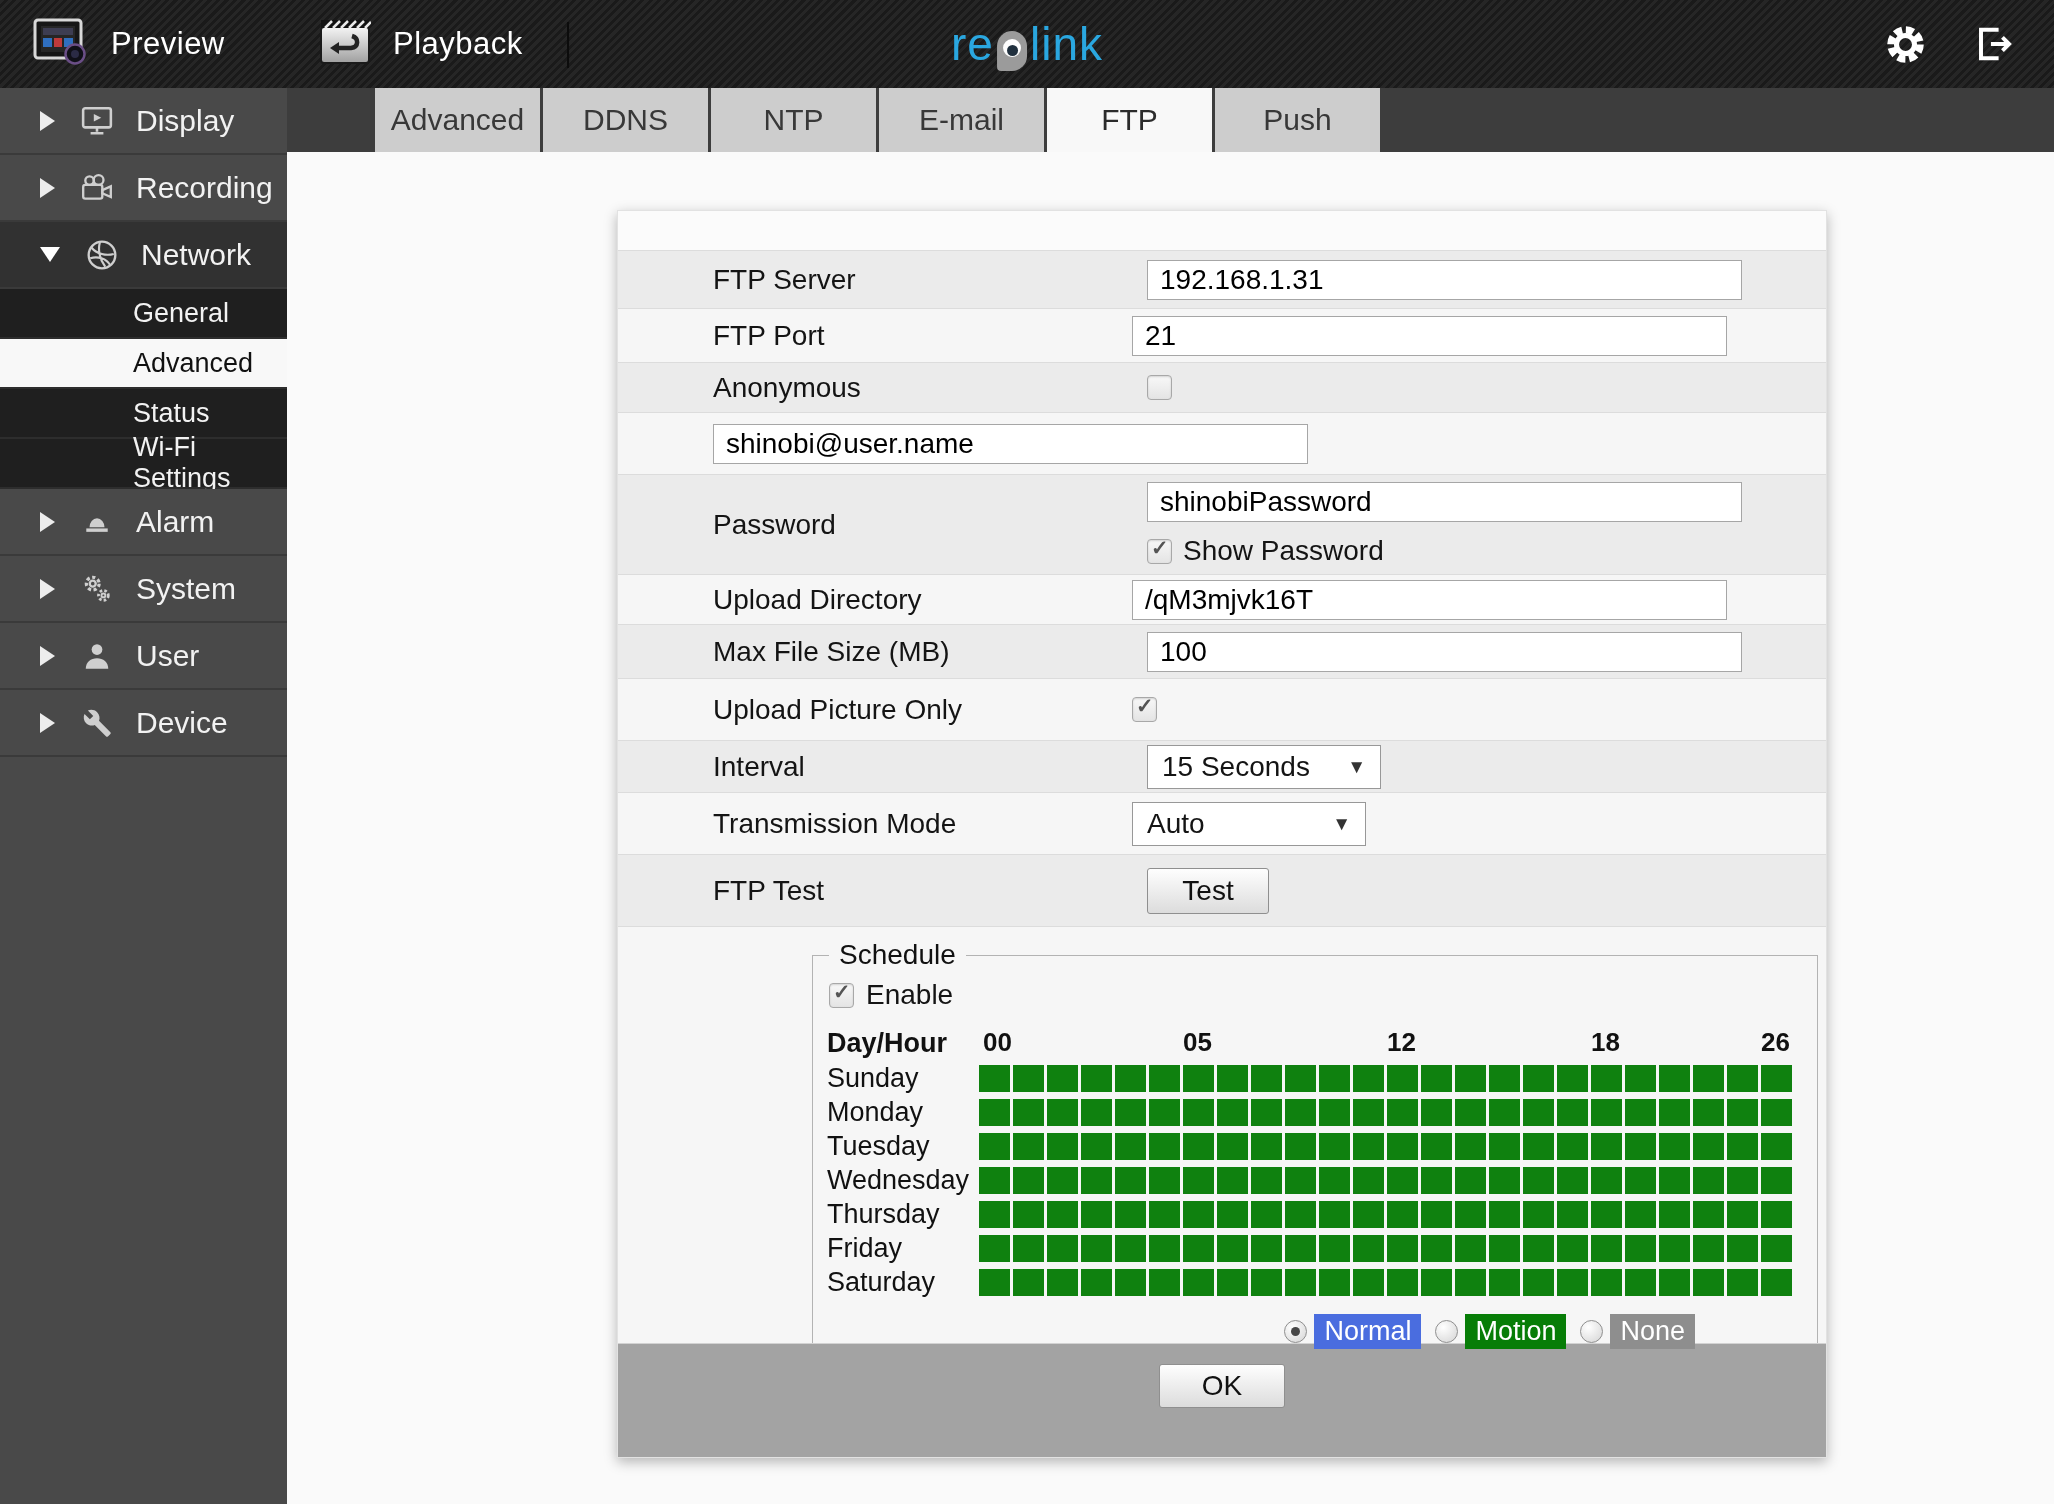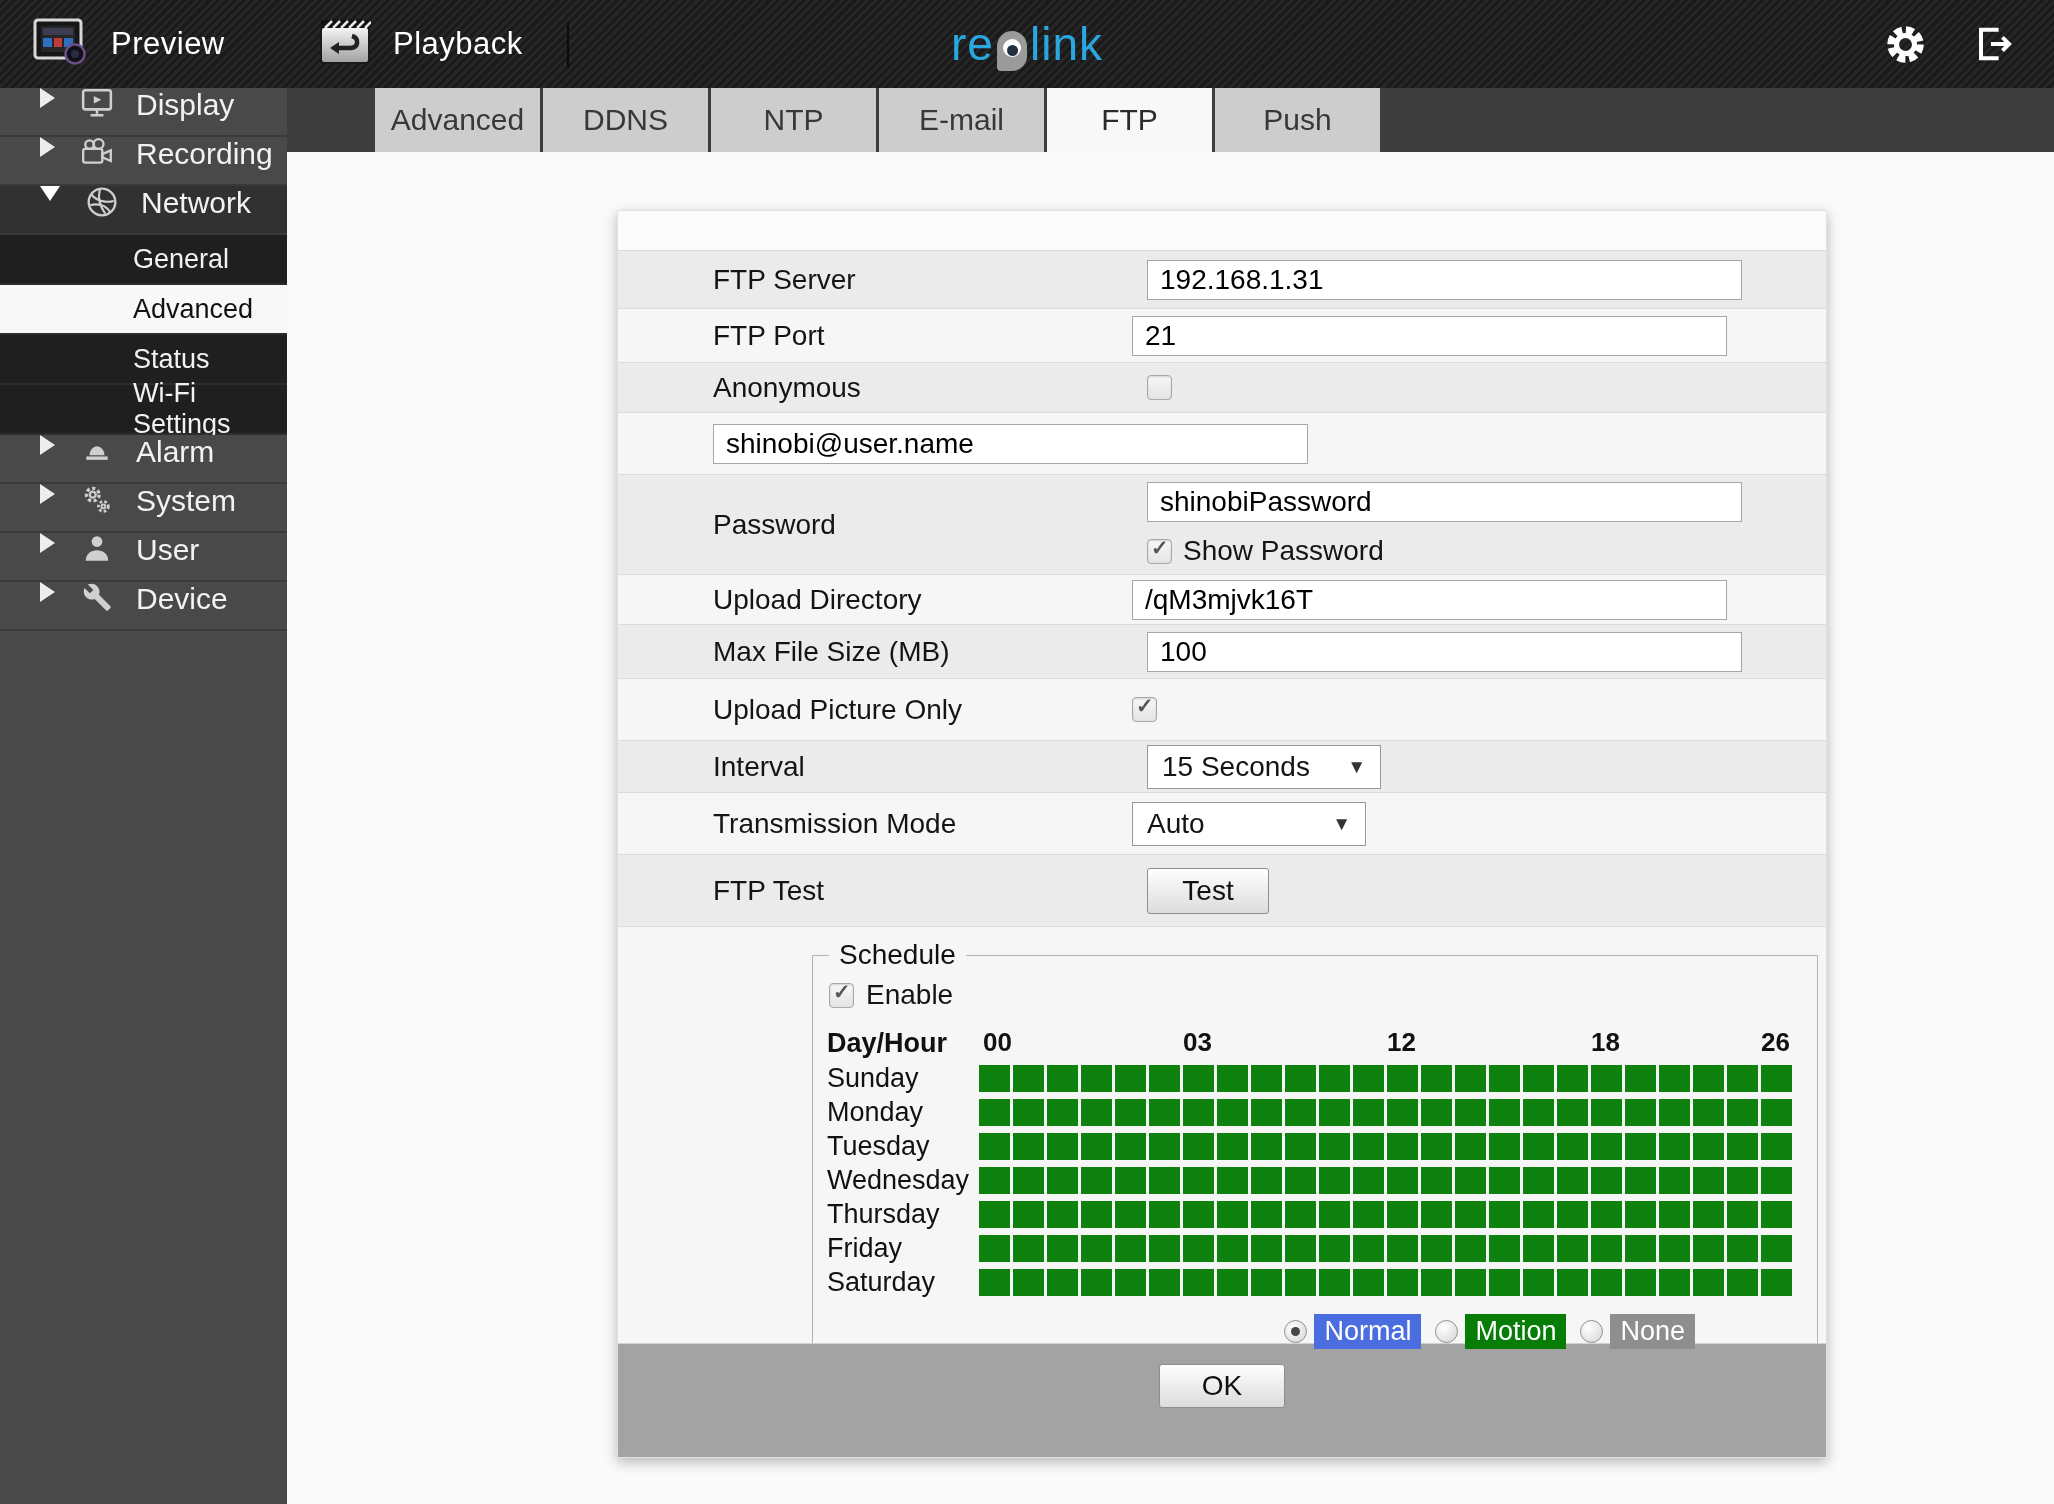--- a/index.html
+++ b/index.html
@@ -16,21 +16,21 @@
   .tb-label{color:#fff;font-size:31px;font-weight:normal;letter-spacing:.5px;}
   .tb-divider{position:absolute;left:567px;top:22px;width:2px;height:46px;background:#0c0c0c;}
   .logo{position:absolute;left:50%;top:0;transform:translateX(-50%);height:88px;display:flex;align-items:center;font-size:46px;color:#2aa7e0;letter-spacing:1px;}
   .logo-o{display:inline-block;position:relative;width:30px;height:40px;background:#9b9b9b;border-radius:15px 15px 15px 4px;margin:14px 3px 0 3px;}
   .logo-o::before{content:"";position:absolute;left:6px;top:8px;width:18px;height:18px;border-radius:50%;background:#fdfdfd;}
   .logo-o::after{content:"";position:absolute;left:10px;top:14px;width:11px;height:11px;border-radius:50%;background:#20303e;}
   .right-ics{position:absolute;right:40px;top:0;height:88px;display:flex;align-items:center;gap:42px;}
   .tb-icbtn{display:flex;align-items:center;justify-content:center;cursor:pointer;}
   
   .sidebar{position:absolute;left:0;top:88px;width:287px;bottom:0;background:#494949;display:flex;flex-direction:column;}
-  .side-item{height:49px;display:flex;background:#494949;border-bottom:2px solid #3a3a3a;box-sizing:border-box;flex:none;}
+  .side-item{height:67px;display:flex;align-items:center;background:#494949;border-bottom:2px solid #3a3a3a;box-sizing:border-box;flex:none;}
   .side-item.net{background:#313131;}
   .arr{margin-left:40px;width:0;height:0;border-left:15px solid #ededed;border-top:10px solid transparent;border-bottom:10px solid transparent;flex:none;}
   .arr.on{border-left:10px solid transparent;border-right:10px solid transparent;border-top:15px solid #ffffff;border-bottom:none;}
   .ic{margin-left:25px;width:34px;display:flex;justify-content:center;flex:none;}
   .side-lbl{margin-left:22px;font-size:30px;color:#f2f2f2;}
   .subitem{height:50px;display:flex;align-items:center;padding-left:133px;background:#1f1f1f;border-bottom:2px solid #2d2d2d;font-size:27px;color:#f2f2f2;box-sizing:border-box;flex:none;}
   .subitem.on{background:#f8f8f8;color:#111;}
   
   .tabstrip{position:absolute;left:287px;top:88px;right:0;height:64px;background:#3d3d3d;display:flex;gap:3px;padding-left:88px;box-sizing:border-box;}
   .tab{min-width:137px;padding:0 14px;background:#cdcdcd;color:#383838;font-size:30px;display:flex;align-items:center;justify-content:center;cursor:pointer;}
@@ -331,21 +331,21 @@
 
         <div class="enable-row">
           <div class="checkbox on"></div>
           <span>Enable</span>
         </div>
 
         <div class="tick-row">
           <div class="daycol dh">Day/Hour</div>
           <div class="ticks">
             <span style="left:4px">00</span>
-            <span style="left:204px">03</span>
+            <span style="left:204px">05</span>
             <span style="left:408px">12</span>
             <span style="left:612px">18</span>
             <span style="left:782px">26</span>
           </div>
         </div>
 
         <div class="day-row">
           <div class="daycol">Sunday</div>
           <div class="cells">
               <div class="cell" style="background: rgb(15, 129, 15);"></div>

